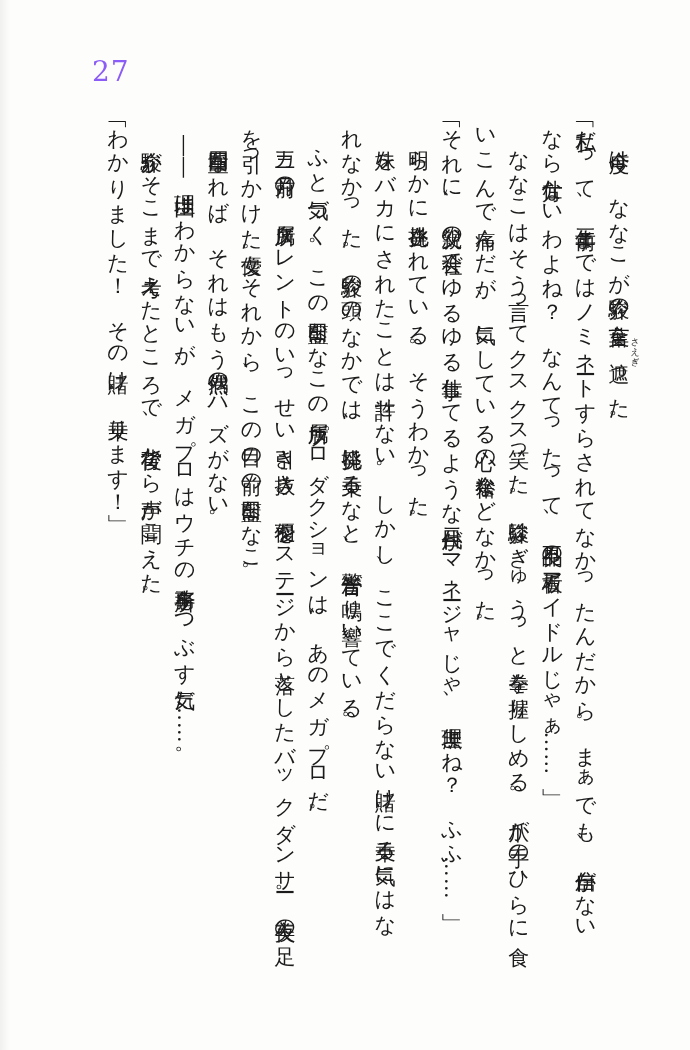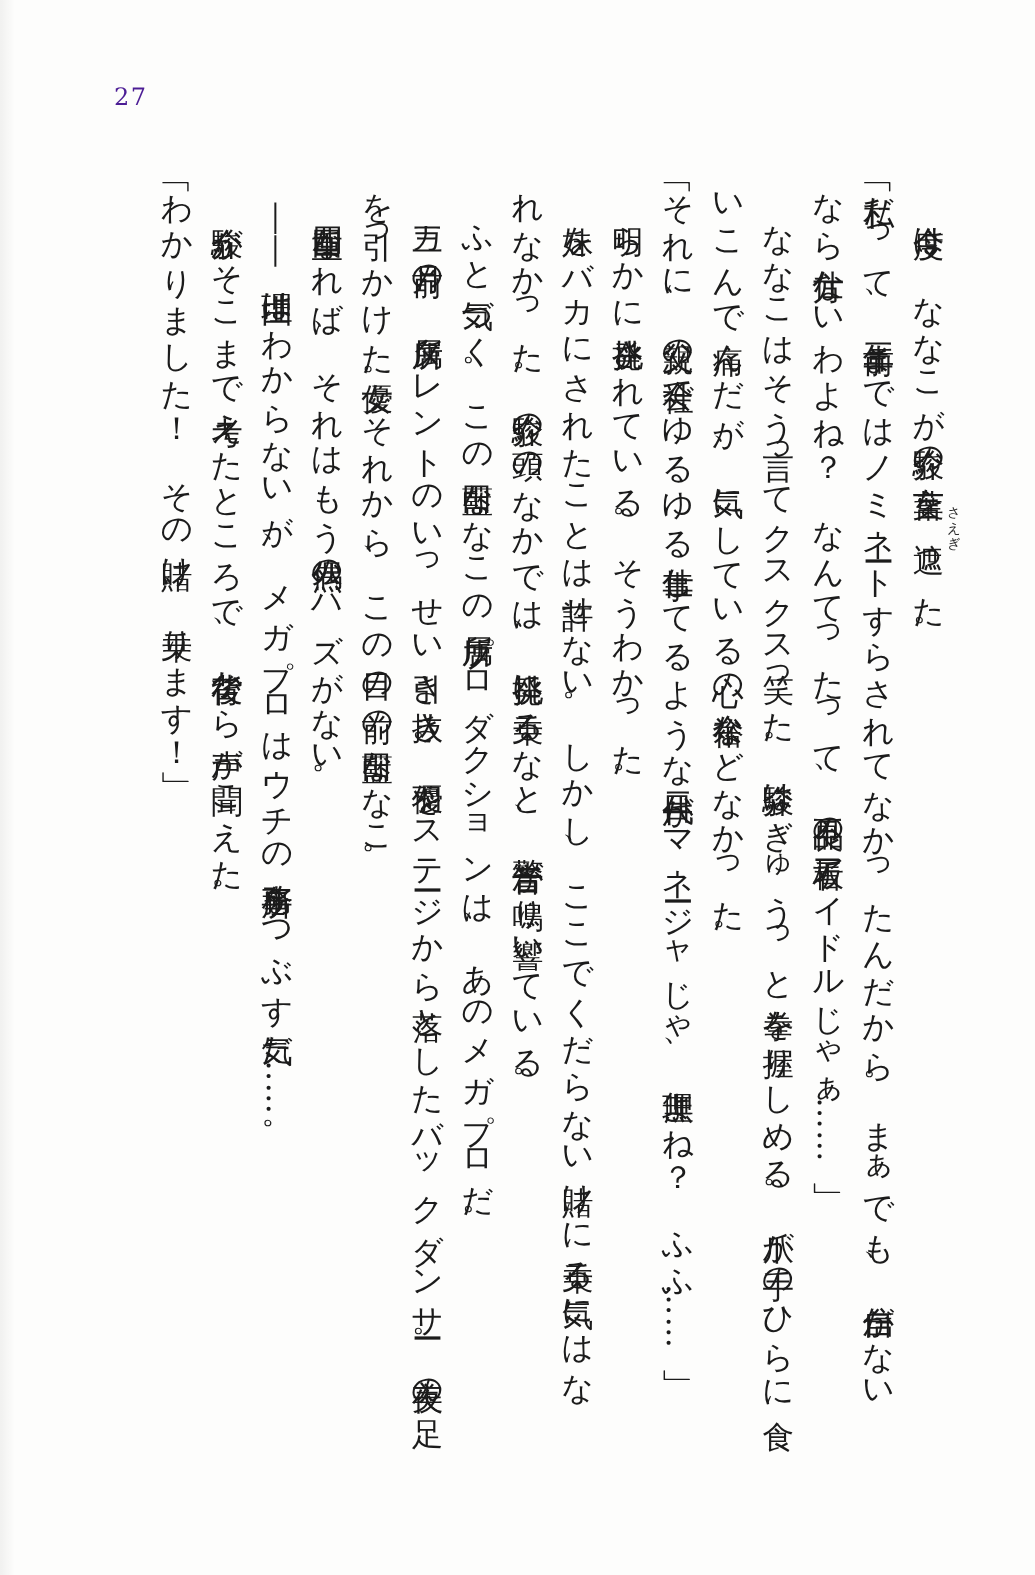--- a/index.html
+++ b/index.html
@@ -22,23 +22,23 @@
     content: "";
     position: absolute;
     left: 0; top: 0; bottom: 0;
     width: 10px;
     background: linear-gradient(to right, rgba(0,0,0,0.05), rgba(0,0,0,0));
     pointer-events: none;
   }
   .page-number {
     position: absolute;
     top: 55px;
-    left: 76px;
-    font-size: 16px;
-    color: #4c1d95;
+    left: 92px;
+    font-size: 28px;
+    color: #8b5cf6;
     letter-spacing: 1px;
   }
   .text-area {
     position: absolute;
     top: 114px;
     right: 50px;
     height: 830px;
     writing-mode: vertical-rl;
     text-orientation: mixed;
     font-size: 21px;

